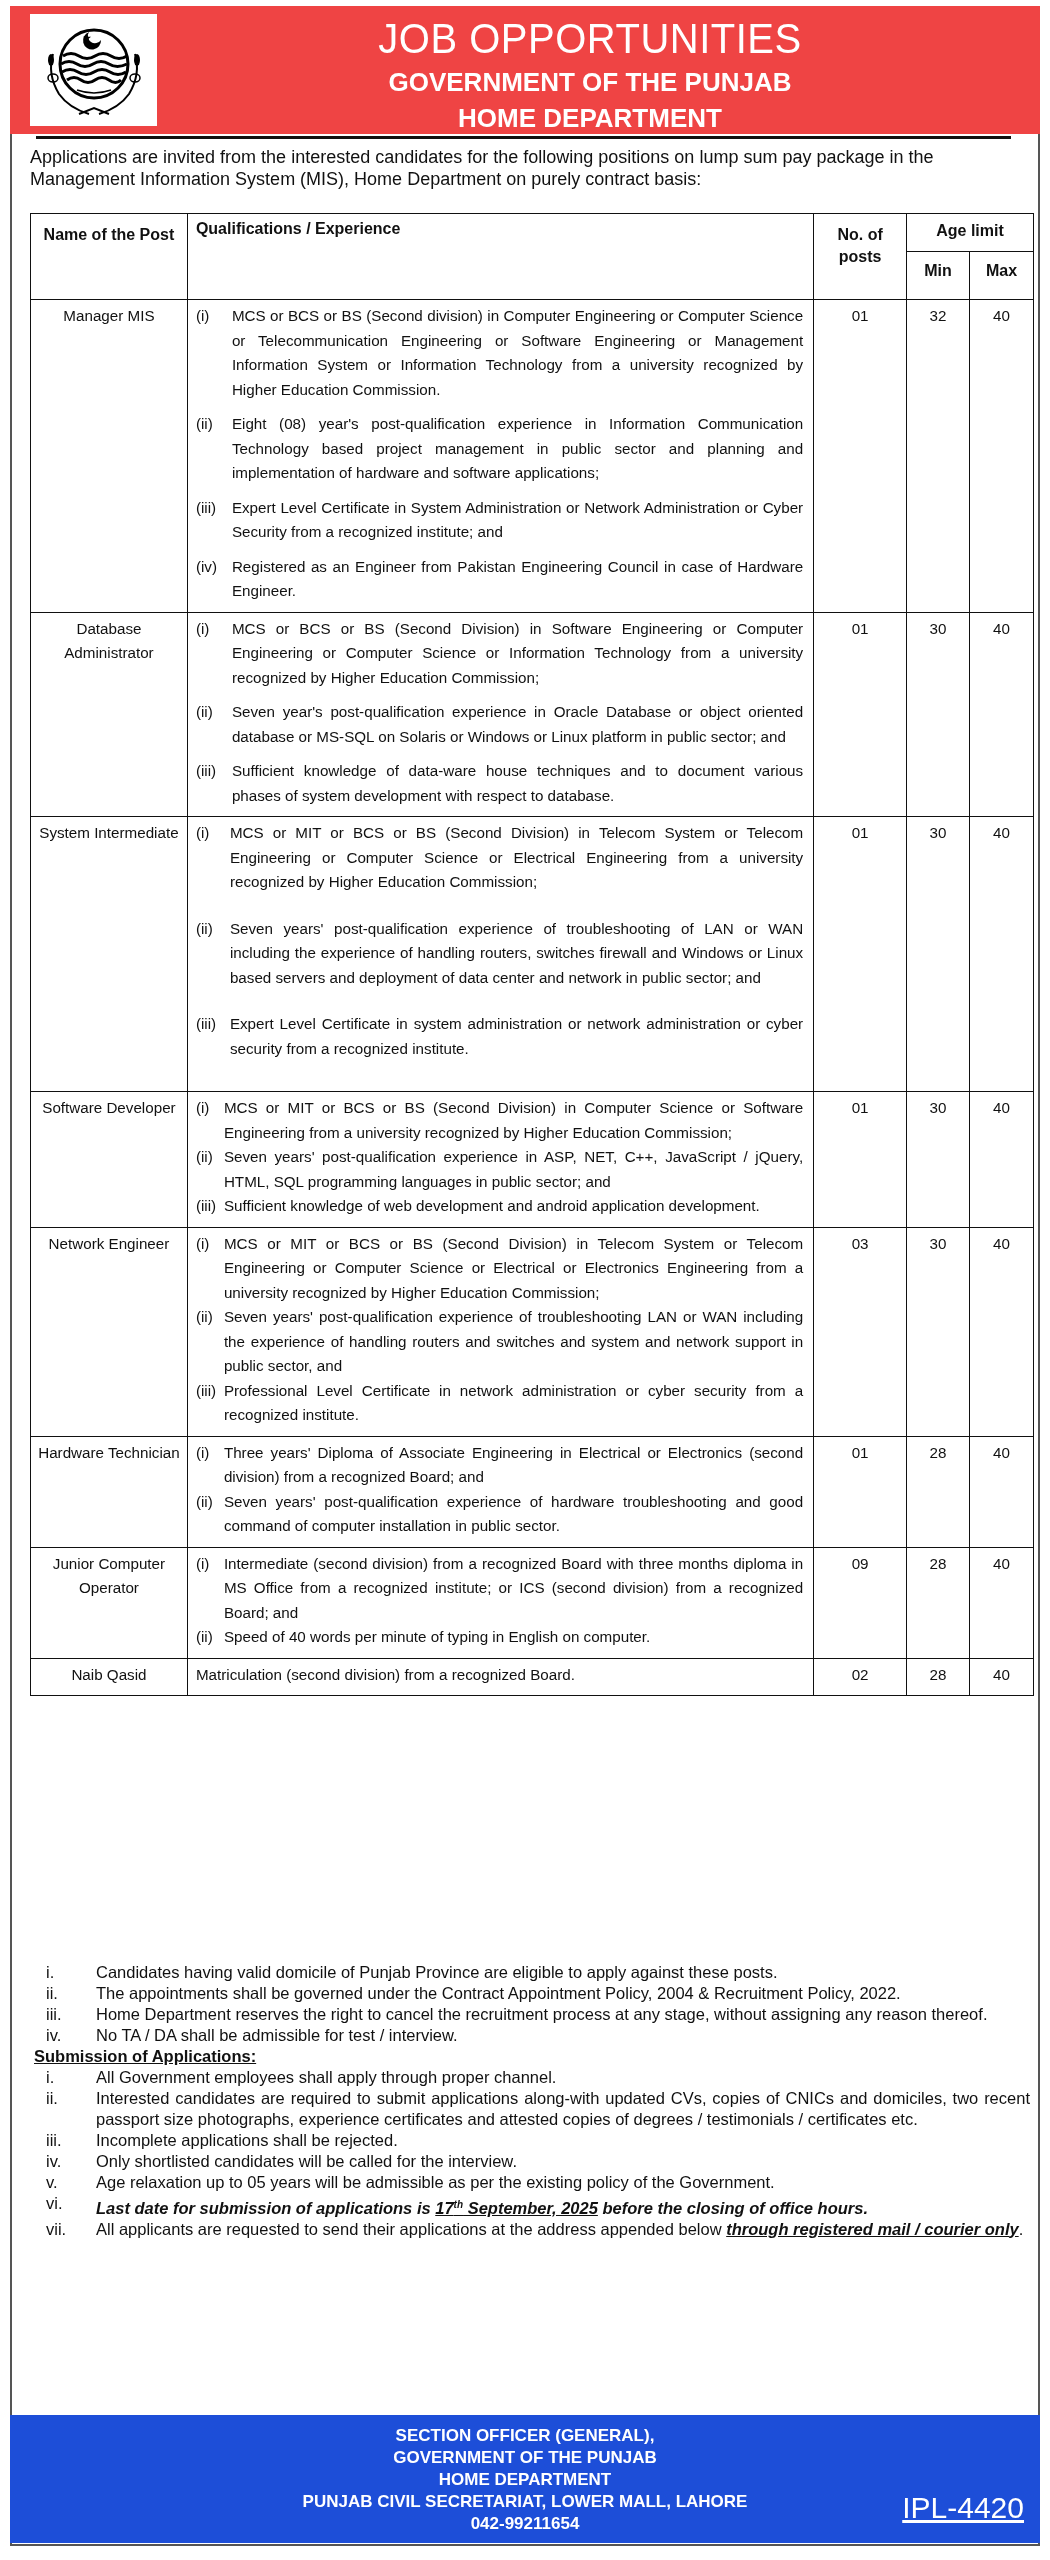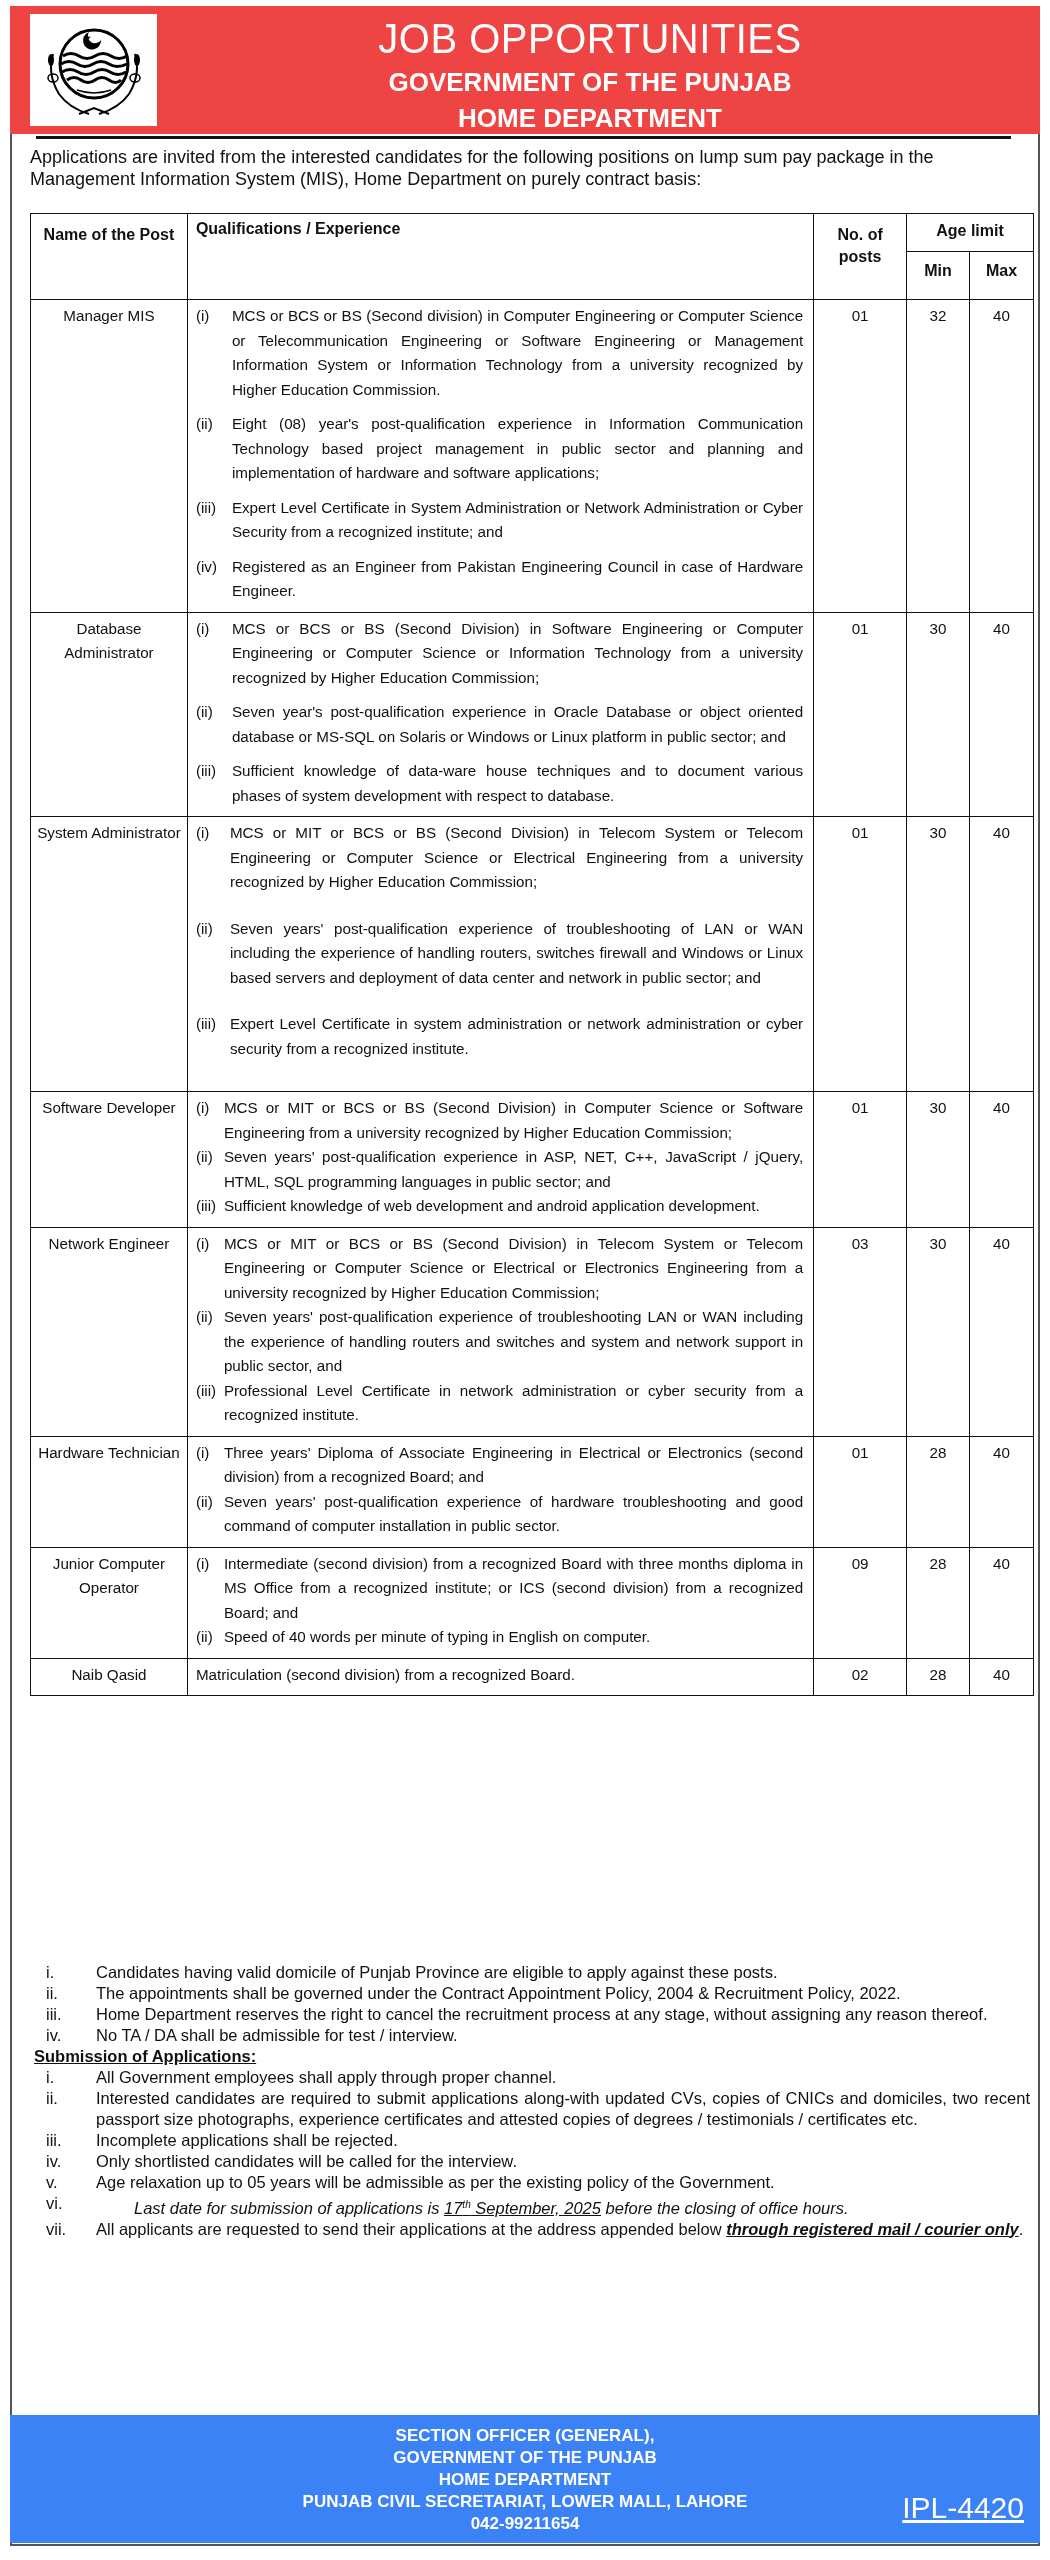--- a/index.html
+++ b/index.html
@@ -56,26 +56,26 @@
   .spaced .qnum { flex: 0 0 34px; }
 
   .instructions {
     position: absolute; left: 34px; top: 1962px; width: 1000px;
     font-size: 16.5px; line-height: 21px;
   }
   .sec-title { font-weight: bold; text-decoration: underline; }
   .inst { display: flex; }
   .inst .rn { flex: 0 0 62px; padding-left: 12px; }
   .inst .tx { flex: 1; text-align: justify; padding-right: 4px; }
-  .em { font-weight: normal; font-style: italic; margin-left: 38px; }
+  .em { font-weight: bold; font-style: italic; }
   .em-u { font-weight: bold; font-style: italic; text-decoration: underline; }
 
   .footer-band {
     position: absolute; left: 10px; top: 2415px; width: 1030px; height: 128px;
-    background: #3b82f6; color: #fff;
+    background: #1d4ed8; color: #fff;
   }
   .footer-lines { position: absolute; left: 0; right: 0; top: 10px; text-align: center; font-weight: bold; font-size: 17px; line-height: 22px; }
   .ipl { position: absolute; right: 16px; top: 76px; font-size: 30px; font-weight: normal; text-decoration: underline; }
 </style>
 </head>
 <body>
 
 <div class="page-frame"></div>
 
 <div class="header-band">
@@ -161,21 +161,21 @@
           <div class="qitem">
             <span class="qnum">(iii)</span>
             <span class="qtext">Sufficient knowledge of data-ware house techniques and to document various phases of system development with respect to database.</span>
           </div>
         </td>
         <td class="col-posts">01</td>
         <td class="col-min">30</td>
         <td class="col-max">40</td>
       </tr>
       <tr>
-        <td class="col-name">System Administrator</td>
+        <td class="col-name">System Intermediate</td>
         <td class="col-qual spaced">
           <div class="qitem">
             <span class="qnum">(i)</span>
             <span class="qtext">MCS or MIT or BCS or BS (Second Division) in Telecom System or Telecom Engineering or Computer Science or Electrical Engineering from a university recognized by Higher Education Commission;</span>
           </div>
           <div class="qitem">
             <span class="qnum">(ii)</span>
             <span class="qtext">Seven years' post-qualification experience of troubleshooting of LAN or WAN including the experience of handling routers, switches firewall and Windows or Linux based servers and deployment of data center and network in public sector; and</span>
           </div>
           <div class="qitem">

